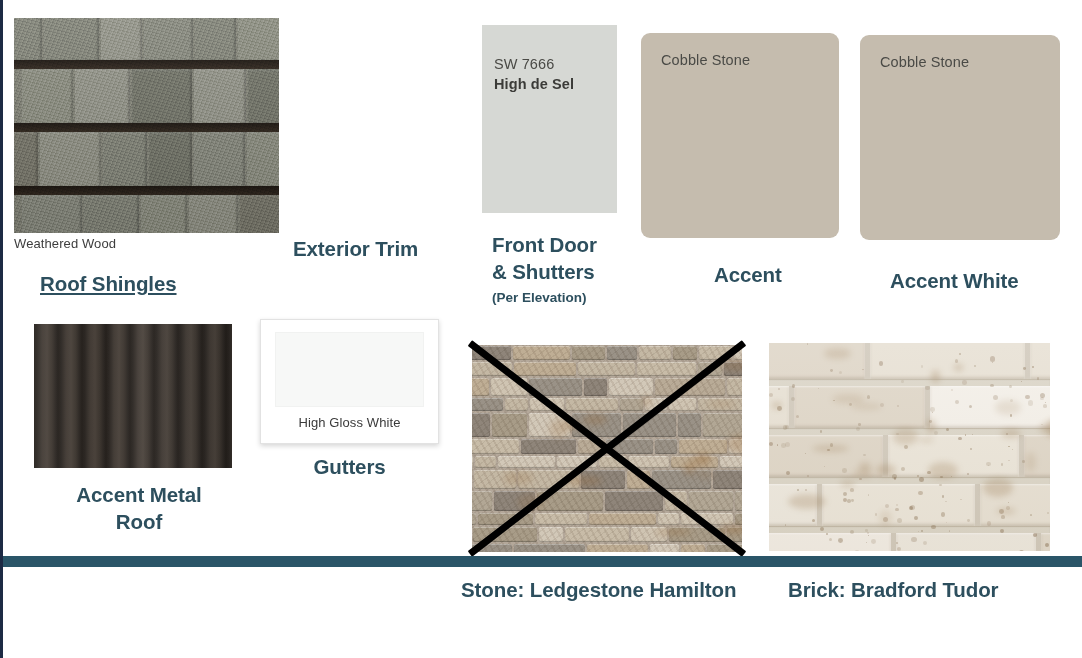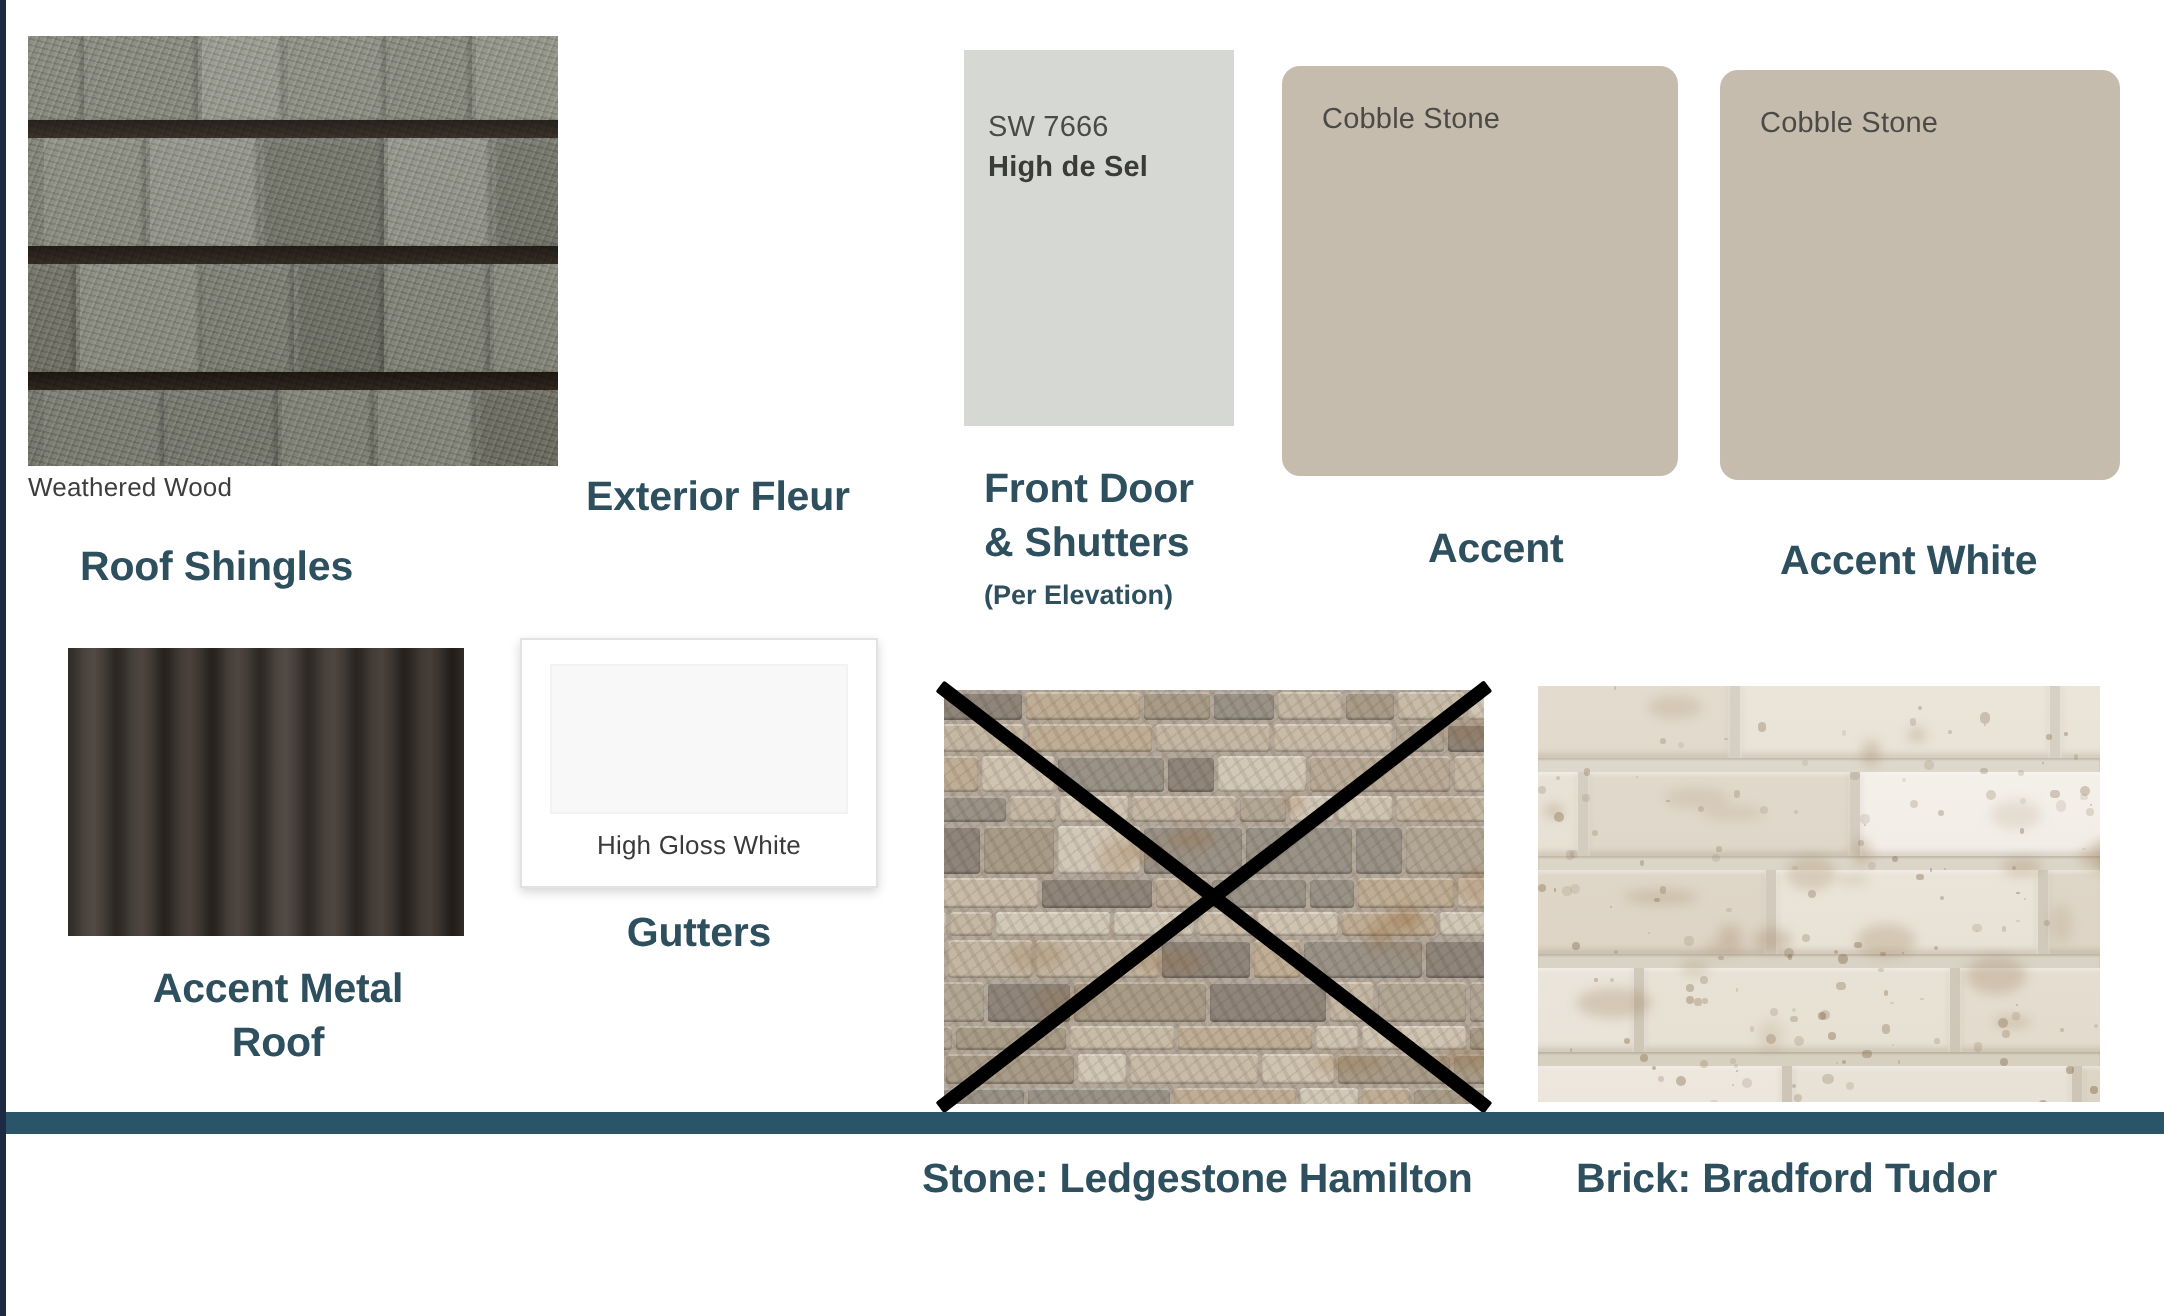--- a/index.html
+++ b/index.html
@@ -165,23 +165,23 @@
         <div class="sh-tab" style="left: 8px; width: 60px; background: rgb(131, 133, 122); box-shadow: rgba(0, 0, 0, 0.22) -2px 0px 2px inset, rgba(255, 255, 255, 0.1) 0px 2px 2px inset;"></div>
         <div class="sh-tab" style="left: 70px; width: 55px; background: rgb(126, 128, 117); box-shadow: rgba(0, 0, 0, 0.22) -2px 0px 2px inset, rgba(255, 255, 255, 0.1) 0px 2px 2px inset;"></div>
         <div class="sh-tab" style="left: 127px; width: 46px; background: rgb(136, 138, 125); box-shadow: rgba(0, 0, 0, 0.22) -2px 0px 2px inset, rgba(255, 255, 255, 0.1) 0px 2px 2px inset;"></div>
         <div class="sh-tab" style="left: 175px; width: 49px; background: rgb(141, 142, 130); box-shadow: rgba(0, 0, 0, 0.22) -2px 0px 2px inset, rgba(255, 255, 255, 0.1) 0px 2px 2px inset;"></div>
         <div class="sh-tab" style="left: 226px; width: 53px; background: rgb(117, 116, 104); box-shadow: rgba(0, 0, 0, 0.22) -2px 0px 2px inset, rgba(255, 255, 255, 0.1) 0px 2px 2px inset;"></div>
       </div>
       <div class="sh-noise"></div>
       <div class="sh-shade"></div>
     </div>
   <div class="subcap" style="left:14px;top:236px;">Weathered Wood</div>
-  <div class="caption" style="left:40px;top:270px;">Roof Shingles</div>
-
-  <div class="caption" style="left:293px;top:235px;">Exterior Fleur</div>
+  <div class="caption" style="left:40px;top:270px;text-decoration:underline;">Roof Shingles</div>
+
+  <div class="caption" style="left:293px;top:235px;">Exterior Trim</div>
 
   <div class="chip chip-sq" style="left:482px;top:25px;width:135px;height:188px;background:#d6d8d4;">
     <div class="chip-name" style="left:12px;top:14px;margin-top:16px;">
       <span class="code">SW 7666</span>
       <span class="nm">High de Sel</span>
     </div>
   </div>
   <div class="caption" style="left:492px;top:231px;">Front Door
 &amp; Shutters</div>
   <div class="caption sm" style="left:492px;top:289px;">(Per Elevation)</div>

